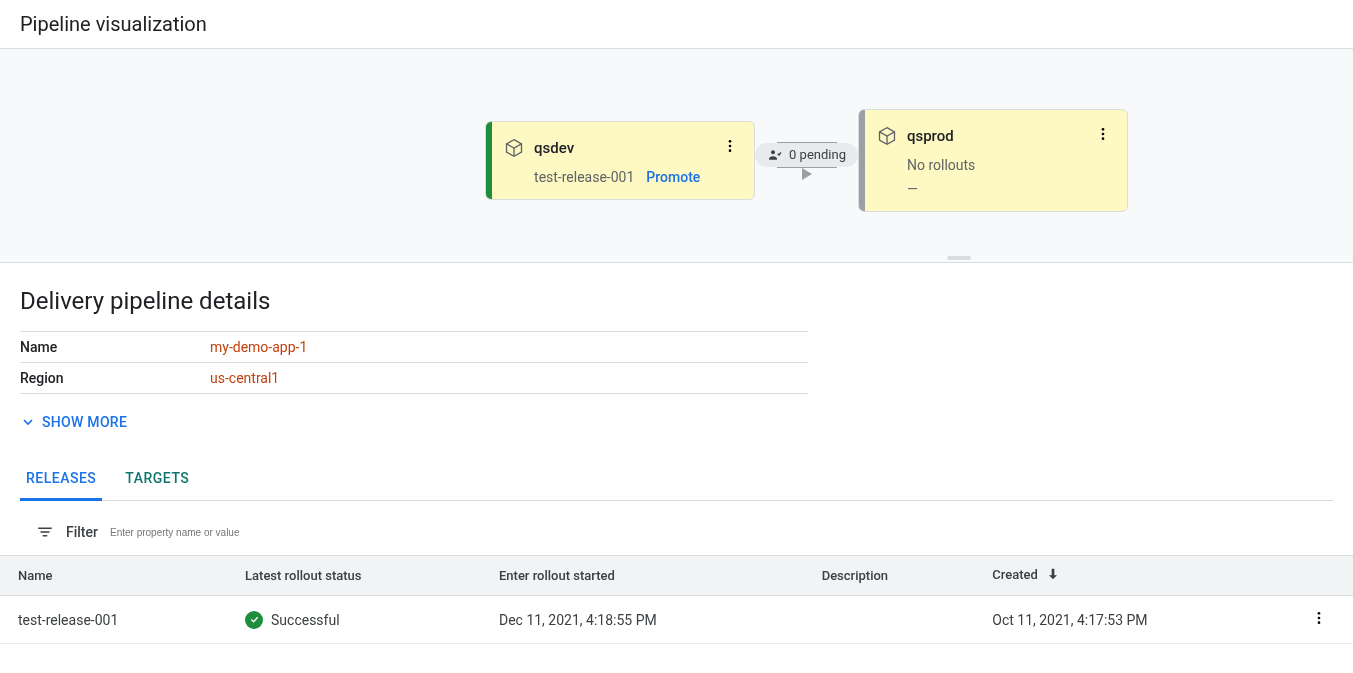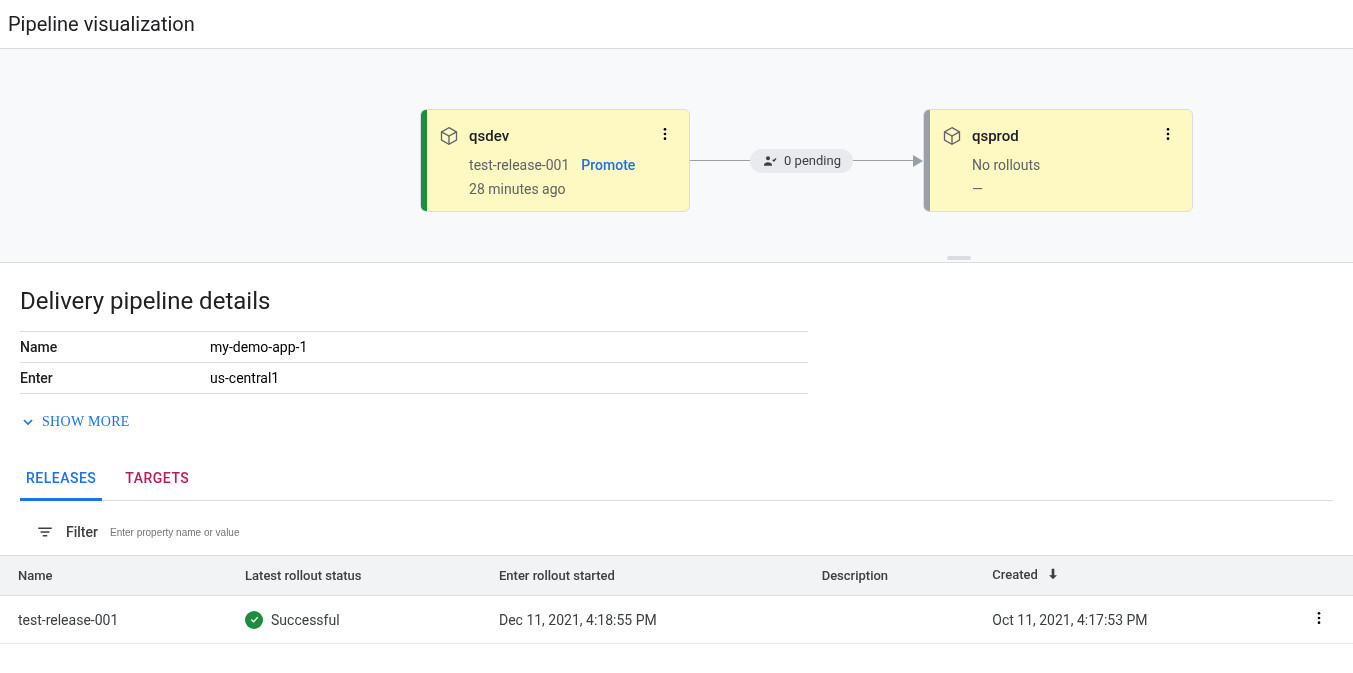--- a/index.html
+++ b/index.html
@@ -10,21 +10,21 @@
 body {
   font-family: 'Google Sans', Roboto, Arial, sans-serif;
   font-size: 14px;
   color: #3c4043;
   background: #fff;
 }
 .section-title {
   font-size: 20px;
   font-weight: 400;
   color: #202124;
-  padding: 12px 8px;
+  padding: 12px 20px;
 }
 .viz-area {
   background: #f8f9fa;
   border-top: 1px solid #dadce0;
   border-bottom: 1px solid #dadce0;
   padding: 60px 20px 50px 20px;
   display: flex;
   justify-content: center;
   align-items: center;
   gap: 0;
@@ -90,20 +90,21 @@
 }
 .stage-line:last-child { margin-bottom: 0; }
 .promote-link {
   color: #1a73e8;
   font-weight: 500;
   cursor: pointer;
 }
 .connector {
   display: flex;
   align-items: center;
+  flex-direction: column;
 }
 .conn-line {
   width: 60px;
   height: 1px;
   background: #9aa0a6;
 }
 .conn-chip {
   background: #e8eaed;
   border-radius: 14px;
   padding: 4px 12px;
@@ -152,45 +153,44 @@
 }
 .kv-table td {
   padding: 7px 0;
   font-size: 14px;
 }
 .kv-key {
   width: 190px;
   font-weight: 500;
   color: #202124;
 }
-.kv-val { color: #000000; }
+.kv-val { color: #c2410c; }
 .show-more {
   display: flex;
   align-items: flex-end;
   gap: 6px;
   color: #1a73e8;
   font-weight: 500;
   font-size: 14px;
   margin-top: 20px;
   cursor: pointer;
   letter-spacing: 0.3px;
-  font-family: Liberation Serif, serif;
 }
 .tabs {
   display: flex;
   gap: 17px;
   margin-top: 28px;
   border-bottom: 1px solid #dadce0;
 }
 .tab {
   padding: 12px 6px;
   font-size: 14px;
   font-weight: 500;
   letter-spacing: 0.5px;
-  color: #be185d;
+  color: #0f766e;
   cursor: pointer;
   border-bottom: 3px solid transparent;
   margin-bottom: -1px;
 }
 .tab.active {
   color: #1a73e8;
   border-bottom-color: #1a73e8;
 }
 .filter-bar {
   display: flex;
@@ -280,23 +280,20 @@
                 <circle cx="12" cy="5" r="2"></circle>
                 <circle cx="12" cy="12" r="2"></circle>
                 <circle cx="12" cy="19" r="2"></circle>
               </svg>
           </div>
         </div>
         <div class="stage-line">
           <span>test-release-001</span>
           <span class="promote-link">Promote</span>
         </div>
-        <div class="stage-line">
-          <span>28 minutes ago</span>
-        </div>
       </div>
     </div>
 
     <div class="connector">
       <div class="conn-line"></div>
       <div class="conn-chip">
         <svg class="approve-icon" viewBox="0 0 24 24" fill="currentColor">
           <circle cx="9" cy="8" r="3"></circle>
           <path d="M3 18c0-2.5 3-4 6-4s6 1.5 6 4v1H3z"></path>
           <path d="M16 10l2 2 3-4" stroke="currentColor" stroke-width="2" fill="none"></path>
@@ -342,21 +339,21 @@
 
 <div class="details-section">
   <div class="details-title">Delivery pipeline details</div>
   <table class="kv-table">
     <tbody>
         <tr>
       <td class="kv-key">Name</td>
       <td class="kv-val">my-demo-app-1</td>
     </tr>
     <tr>
-      <td class="kv-key">Enter</td>
+      <td class="kv-key">Region</td>
       <td class="kv-val">us-central1</td>
     </tr>
   </tbody>
     </table>
   <div class="show-more">
     <svg width="16" height="16" viewBox="0 0 24 24" fill="none" stroke="currentColor" stroke-width="2.5">
         <path d="M6 9l6 6 6-6"></path>
       </svg>
     <span>SHOW MORE</span>
   </div>

